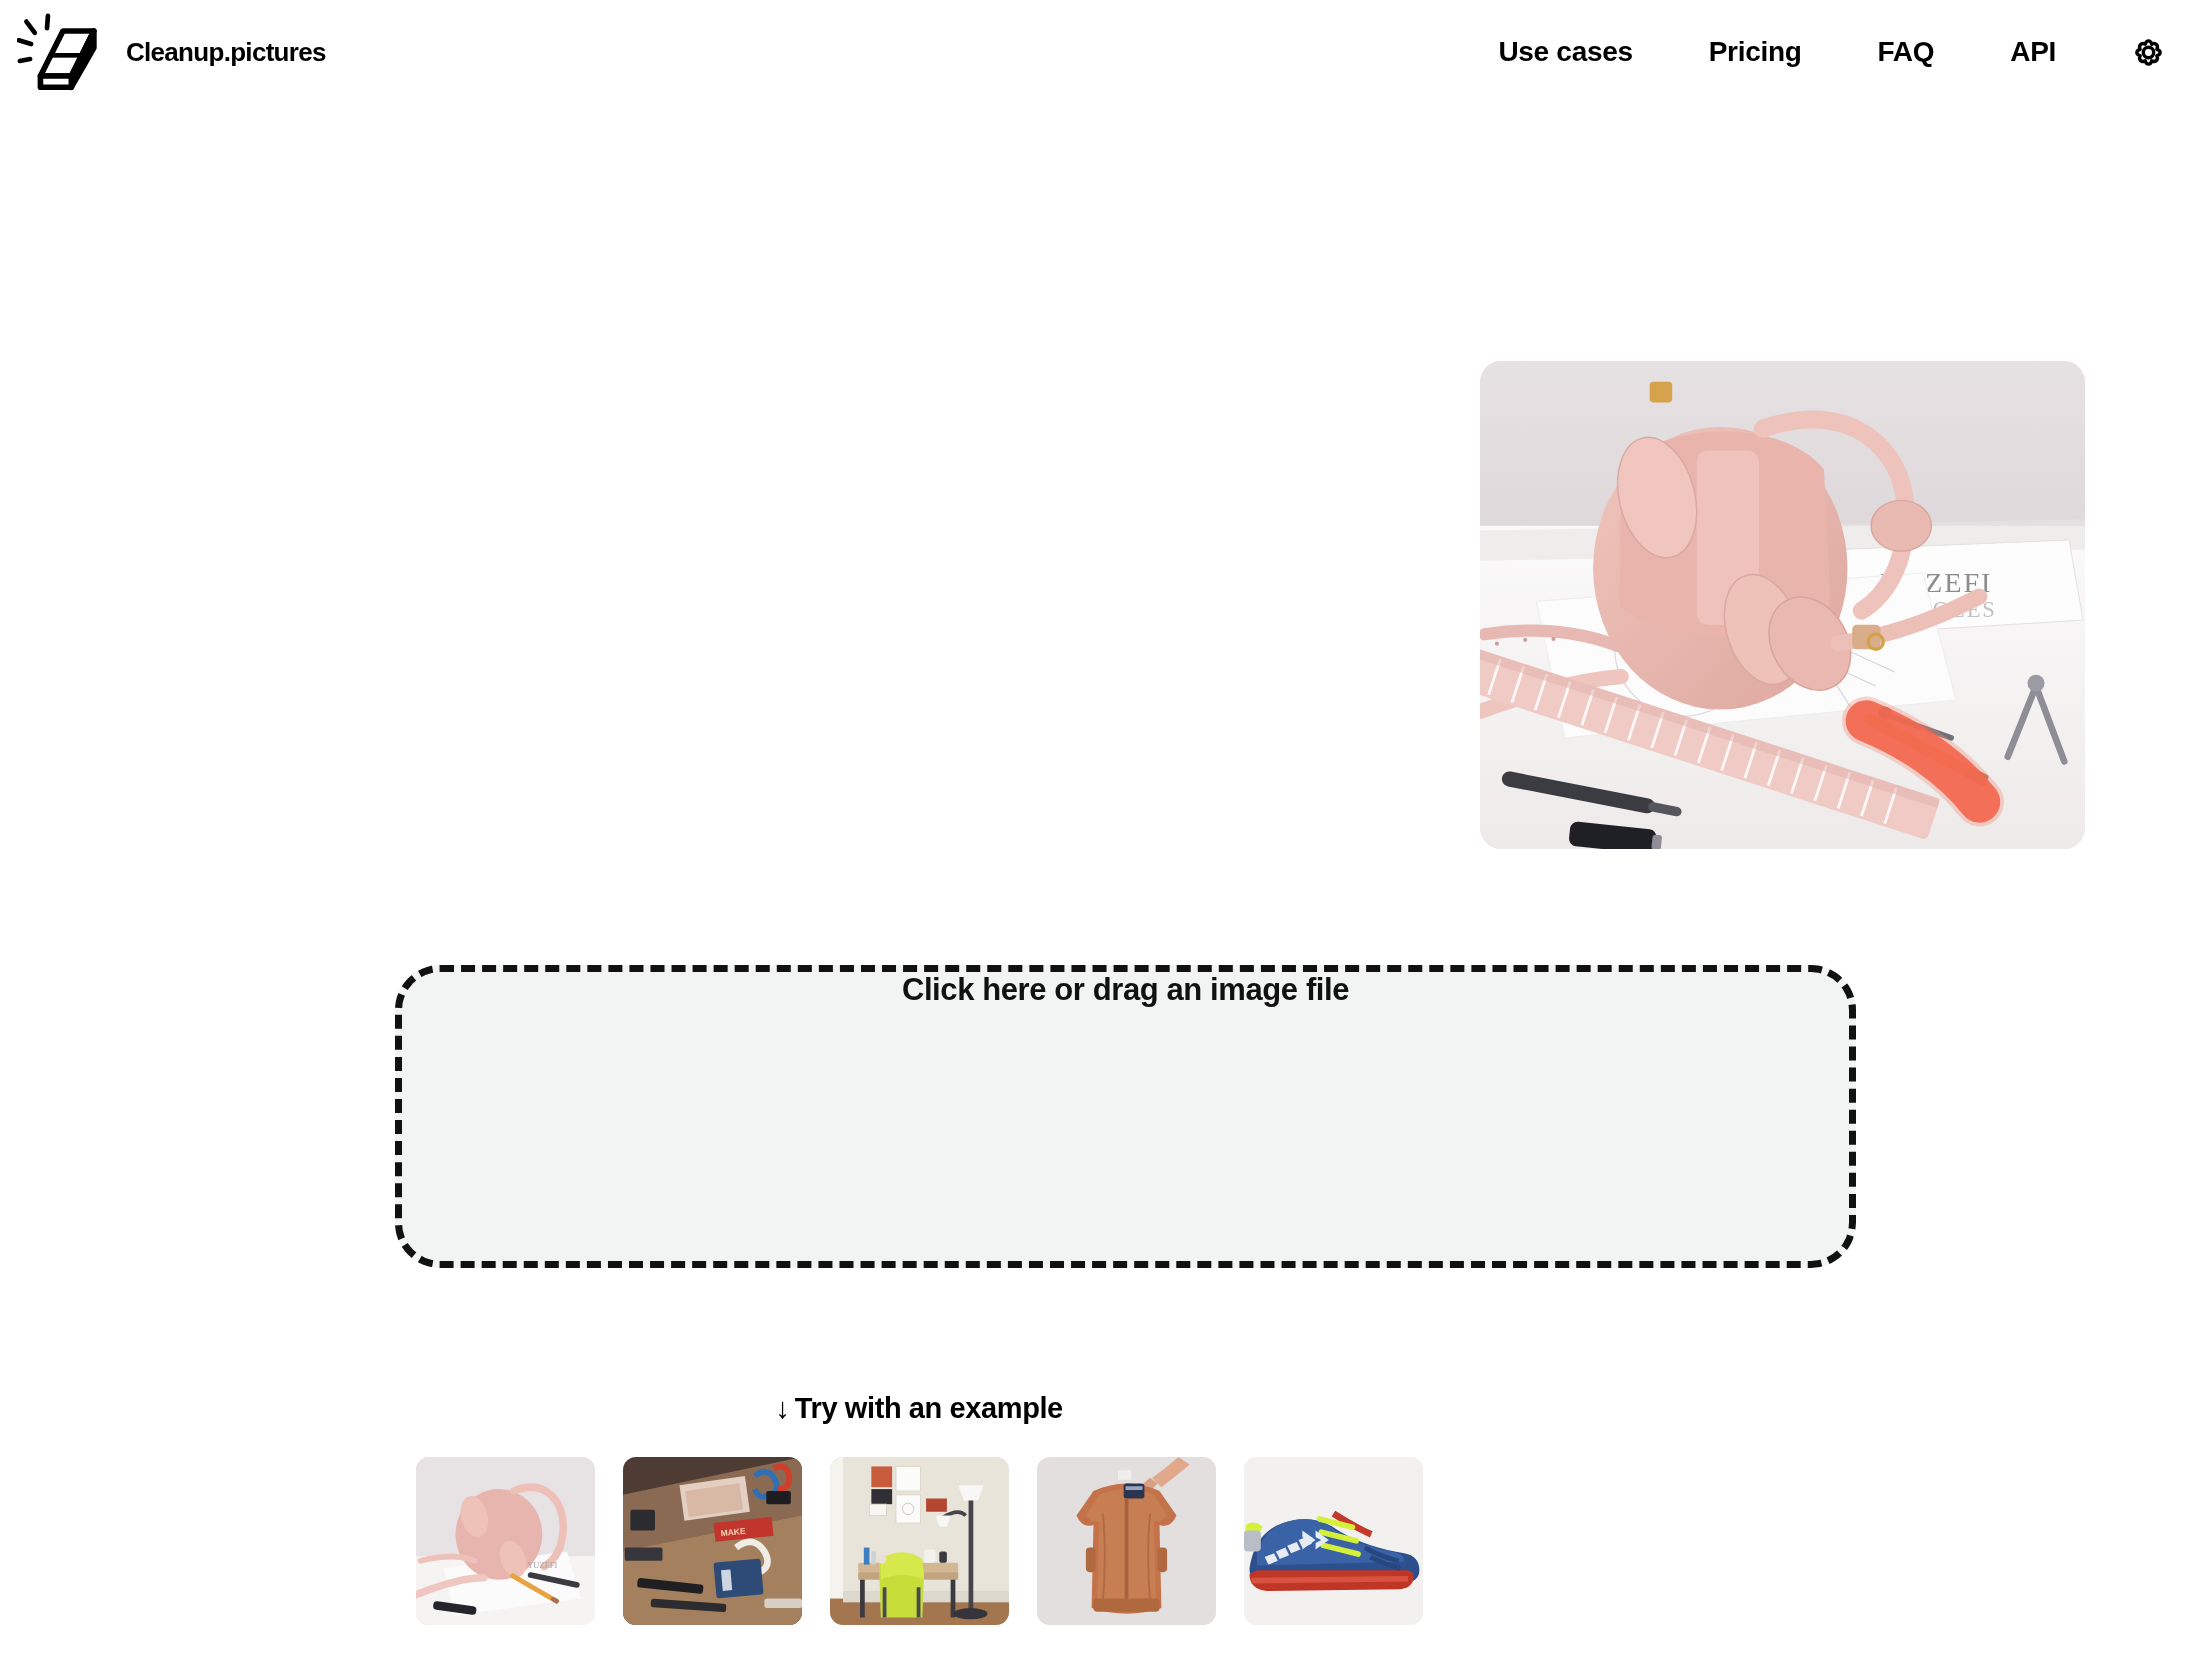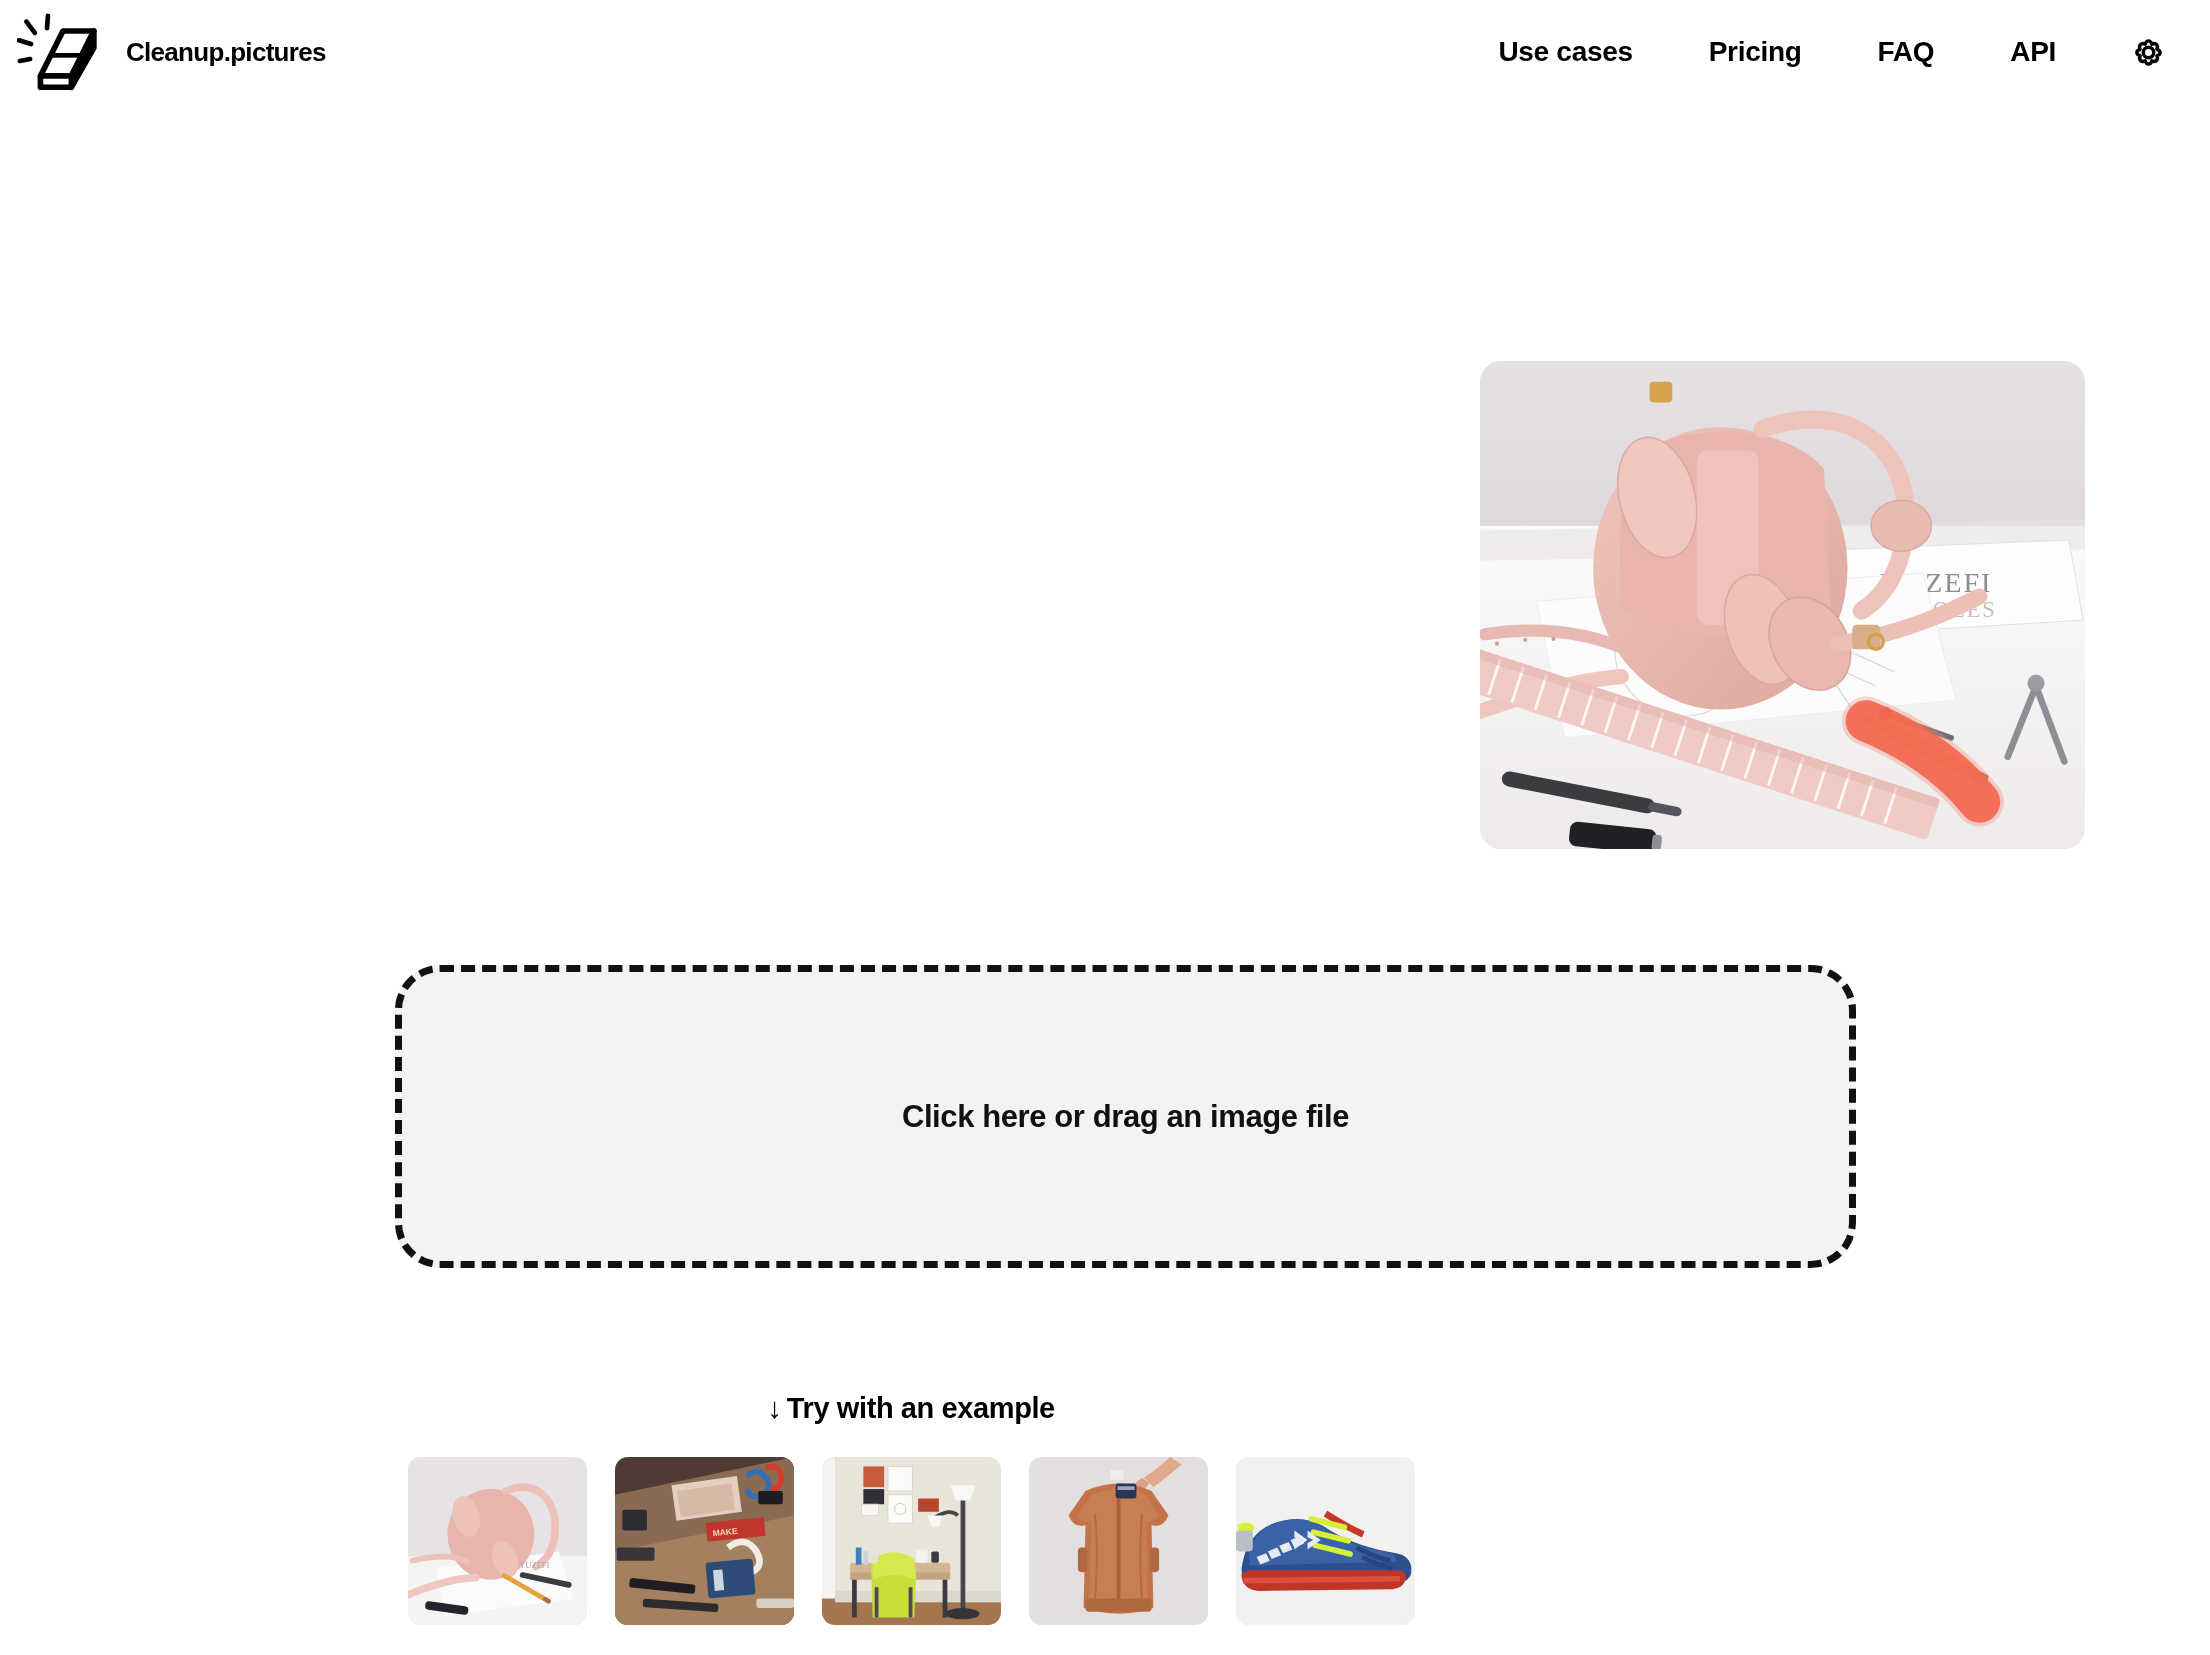--- a/index.html
+++ b/index.html
@@ -139,36 +139,35 @@
   .dropzone {
     position: absolute;
     left: 395px;
     top: 965px;
     width: 1461px;
     height: 303px;
     background: #f2f3f3;
     border: 7.5px dashed #111111;
     border-radius: 45px;
     display: flex;
-    align-items: center;
     justify-content: center;
     cursor: pointer;
   }
 
   .dropzone-label {
     font-size: 31px;
     font-weight: 700;
     color: #111111;
     letter-spacing: -0.4px;
   }
 
   
   .examples {
     position: absolute;
-    left: 8px;
+    left: 16px;
     top: 1392px;
     width: 1806px;
   }
 
   .examples-title {
     text-align: center;
     font-size: 29px;
     font-weight: 700;
     color: #000000;
     letter-spacing: -0.4px;

